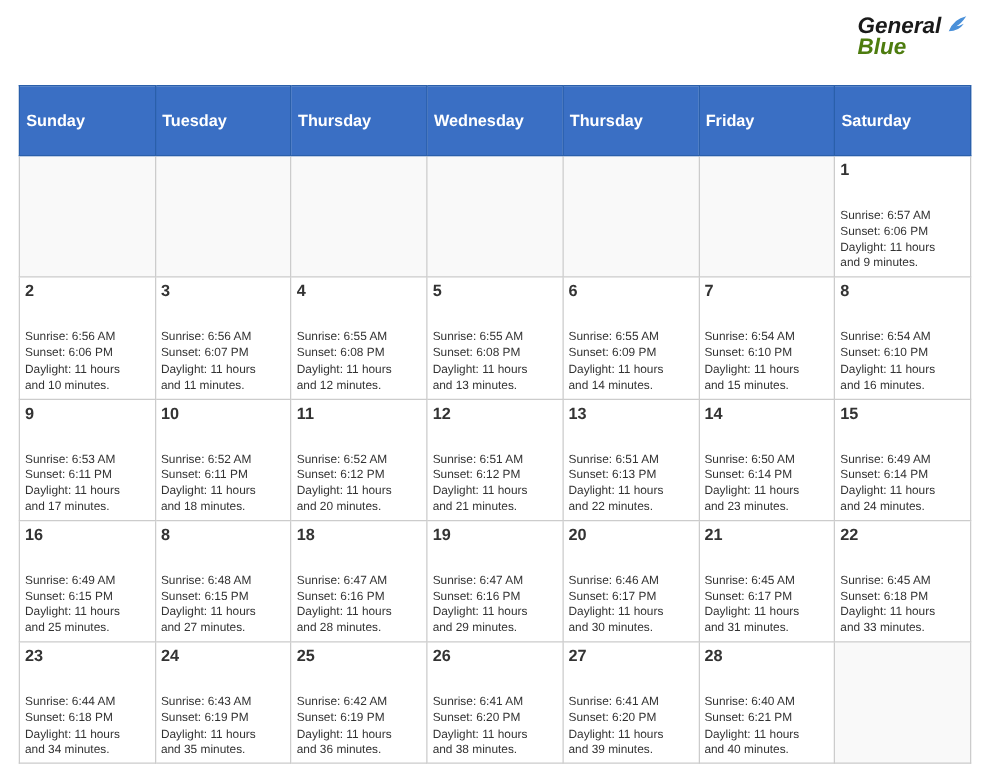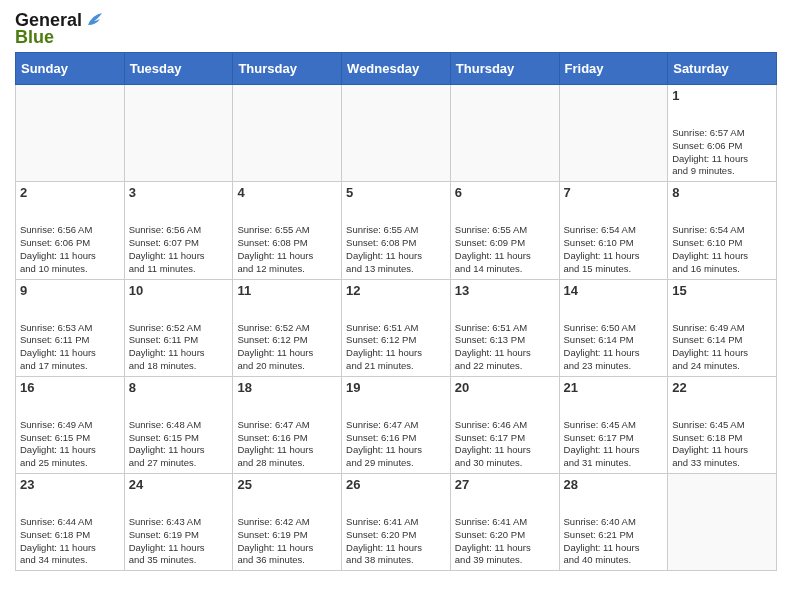--- a/index.html
+++ b/index.html
@@ -1,24 +1,24 @@
 <!DOCTYPE html>
 <html><head>
   <meta charset="utf-8">
   <style>
     * { box-sizing: border-box; margin: 0; padding: 0; }
     body { font-family: Arial, sans-serif; background: #fff; width: 792px; height: 612px; overflow: hidden; }
     .container { width: 792px; padding: 10px 15px; }
-    .header-row { display: flex; justify-content: flex-start; align-items: flex-start; margin-bottom: 4px; }
+    .header-row { display: flex; justify-content: flex-end; align-items: flex-start; margin-bottom: 20px; font-style: italic; }
     .logo { display: flex; align-items: center; }
     .title-block { text-align: right; }
     .month-title { font-size: 32px; color: #1a1a1a; font-weight: normal; }
     .subtitle { font-size: 14px; color: #555; }
     table { width: 100%; border-collapse: collapse; table-layout: fixed; }
-    thead th { background: #3a6fc4; color: white; text-align: left; padding: 8px 5px; font-size: 13px; font-weight: bold; border: 1px solid #2a5faa; margin-left: 36px; }
+    thead th { background: #3a6fc4; color: white; text-align: left; padding: 20px 5px; font-size: 13px; font-weight: bold; border: 1px solid #2a5faa; margin-left: 36px; }
     tbody td { border: 1px solid #ccc; vertical-align: top; padding: 3px 4px; height: 88px; font-size: 10px; color: #333; background: #fff; }
     tbody td.empty { background: #f9f9f9; }
     .day-num { font-size: 13px; font-weight: bold; margin-bottom: 2px; }
     .day-info { font-size: 9.5px; line-height: 1.35; color: #333; margin-top: 24px; }
   </style>
 </head>
 <body>
 
 <div class="container">
   <div class="header-row">

